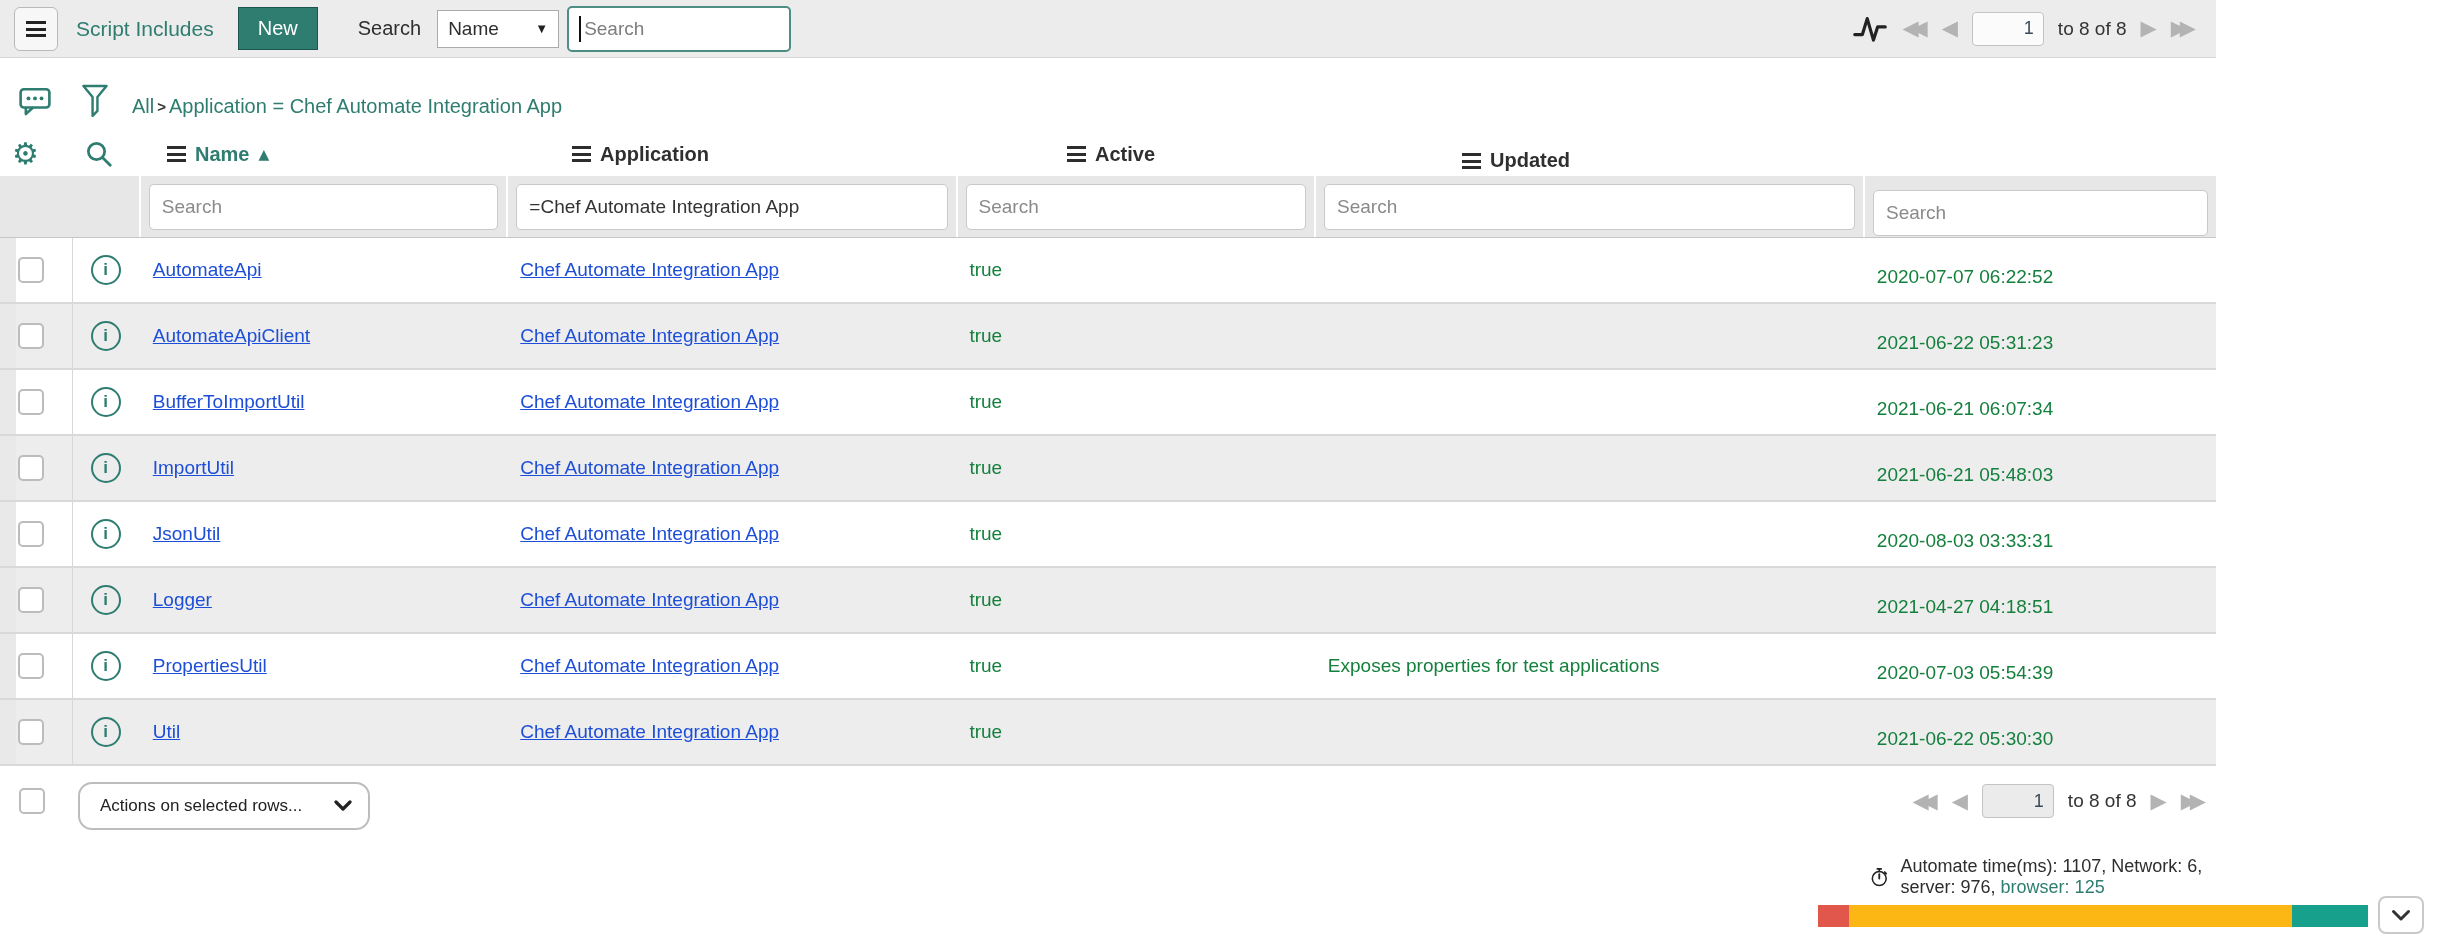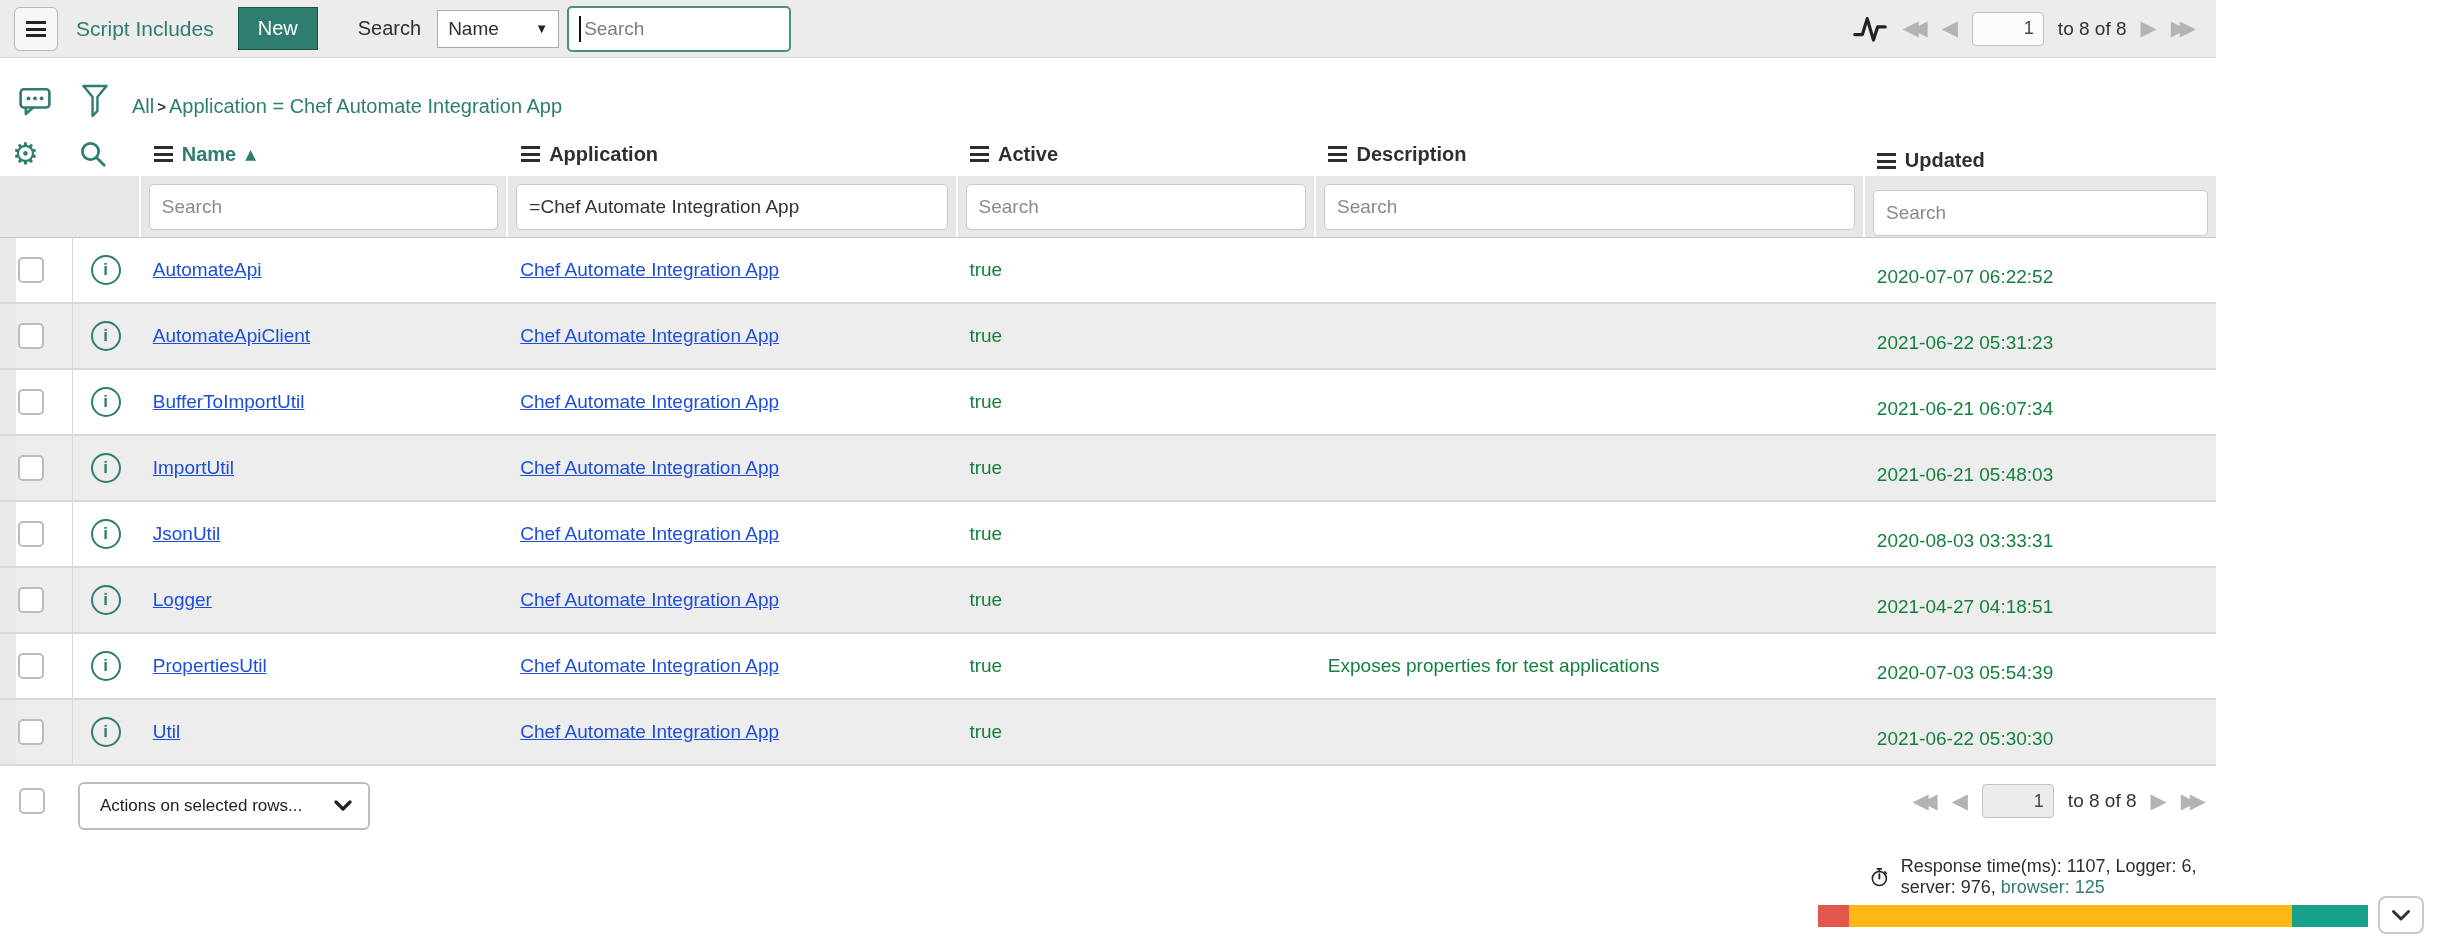--- a/index.html
+++ b/index.html
@@ -92,21 +92,21 @@
                  color:#2e7d70; display:flex; align-items:center; justify-content:center;
                  font-size:17px; font-weight:700; margin-left:18px; cursor:pointer; flex:none; }
   .cell-text { font-size:19px; color:#15803d; padding-left:12px; }
   .cell-link { font-size:19px; color:#1d4ed8; text-decoration:underline; padding-left:12px;
                cursor:pointer; display:inline-block; }
 
   
   .footer-controls { position:relative; height:84px; background:#fff; }
   .footer-controls .checkbox { position:absolute; left:19px; top:22px; margin:0; }
   .actions-select { position:absolute; left:78px; top:16px; width:292px; height:48px;
-                    background:#fff; border:2px solid #bdbdbd; border-radius:6px; display:flex;
+                    background:#fff; border:2px solid #bdbdbd; border-radius:14px; display:flex;
                     align-items:center; justify-content:space-between; padding:0 16px 0 20px;
                     cursor:pointer; }
   .actions-label { font-size:17px; color:#222; }
   .footer-pager { position:absolute; right:10px; top:18px; display:flex; align-items:center; gap:14px; }
   .footer-pager .page-input { background:#ebebeb; }
 
   
   .stats-zone { position:absolute; left:1870px; top:856px; display:flex; align-items:center; gap:12px; }
   .stats-text { font-size:18px; color:#2e2e2e; }
   .stats-text .browser-link { color:#2e7d70; cursor:pointer; }
@@ -187,24 +187,20 @@
       <span class="sort-tri">▲</span>
     </div>
     <div class="hcell c-app">
       <span class="hlines"></span>
       <span>Application</span>
     </div>
     <div class="hcell c-active">
       <span class="hlines"></span>
       <span>Active</span>
     </div>
-    <div class="hcell c-desc">
-      <span class="hlines"></span>
-      <span>Description</span>
-    </div>
     <div class="hcell c-upd">
       <span class="hlines"></span>
       <span>Updated</span>
     </div>
   </div>
 
   <div class="filter-row">
     <div class="fcell c-lead"></div>
     <div class="fcell c-name">
       <input type="text" placeholder="Search" style="">
@@ -364,21 +360,21 @@
   </div>
 
   <div class="stats-zone">
     <svg width="30" height="32" viewBox="0 0 24 26">
       <circle cx="12" cy="15" r="9" fill="none" stroke="#222" stroke-width="2"></circle>
       <path d="M12 15 V9.5" stroke="#222" stroke-width="2.4" stroke-linecap="round"></path>
       <path d="M9.5 2.5 h5 M12 2.5 v3.5" stroke="#222" stroke-width="2.2" stroke-linecap="round"></path>
       <path d="M19 6.5 l2 2" stroke="#222" stroke-width="2.2" stroke-linecap="round"></path>
     </svg>
     <span class="stats-text">
-      <span>Response time(ms): 1107, Logger: 6, server: 976,</span>
+      <span>Automate time(ms): 1107, Network: 6, server: 976,</span>
       <span class="browser-link">browser: 125</span>
     </span>
   </div>
 
   <div class="timing-bar" id="timing-bar">
       <div class="seg" style="width: 5.6%; background: rgb(226, 87, 76);"></div>
       <div class="seg" style="width: 80.6%; background: rgb(253, 183, 20);"></div>
       <div class="seg" style="width: 13.8%; background: rgb(23, 160, 140);"></div>
     </div>
   <div class="collapse-btn">

